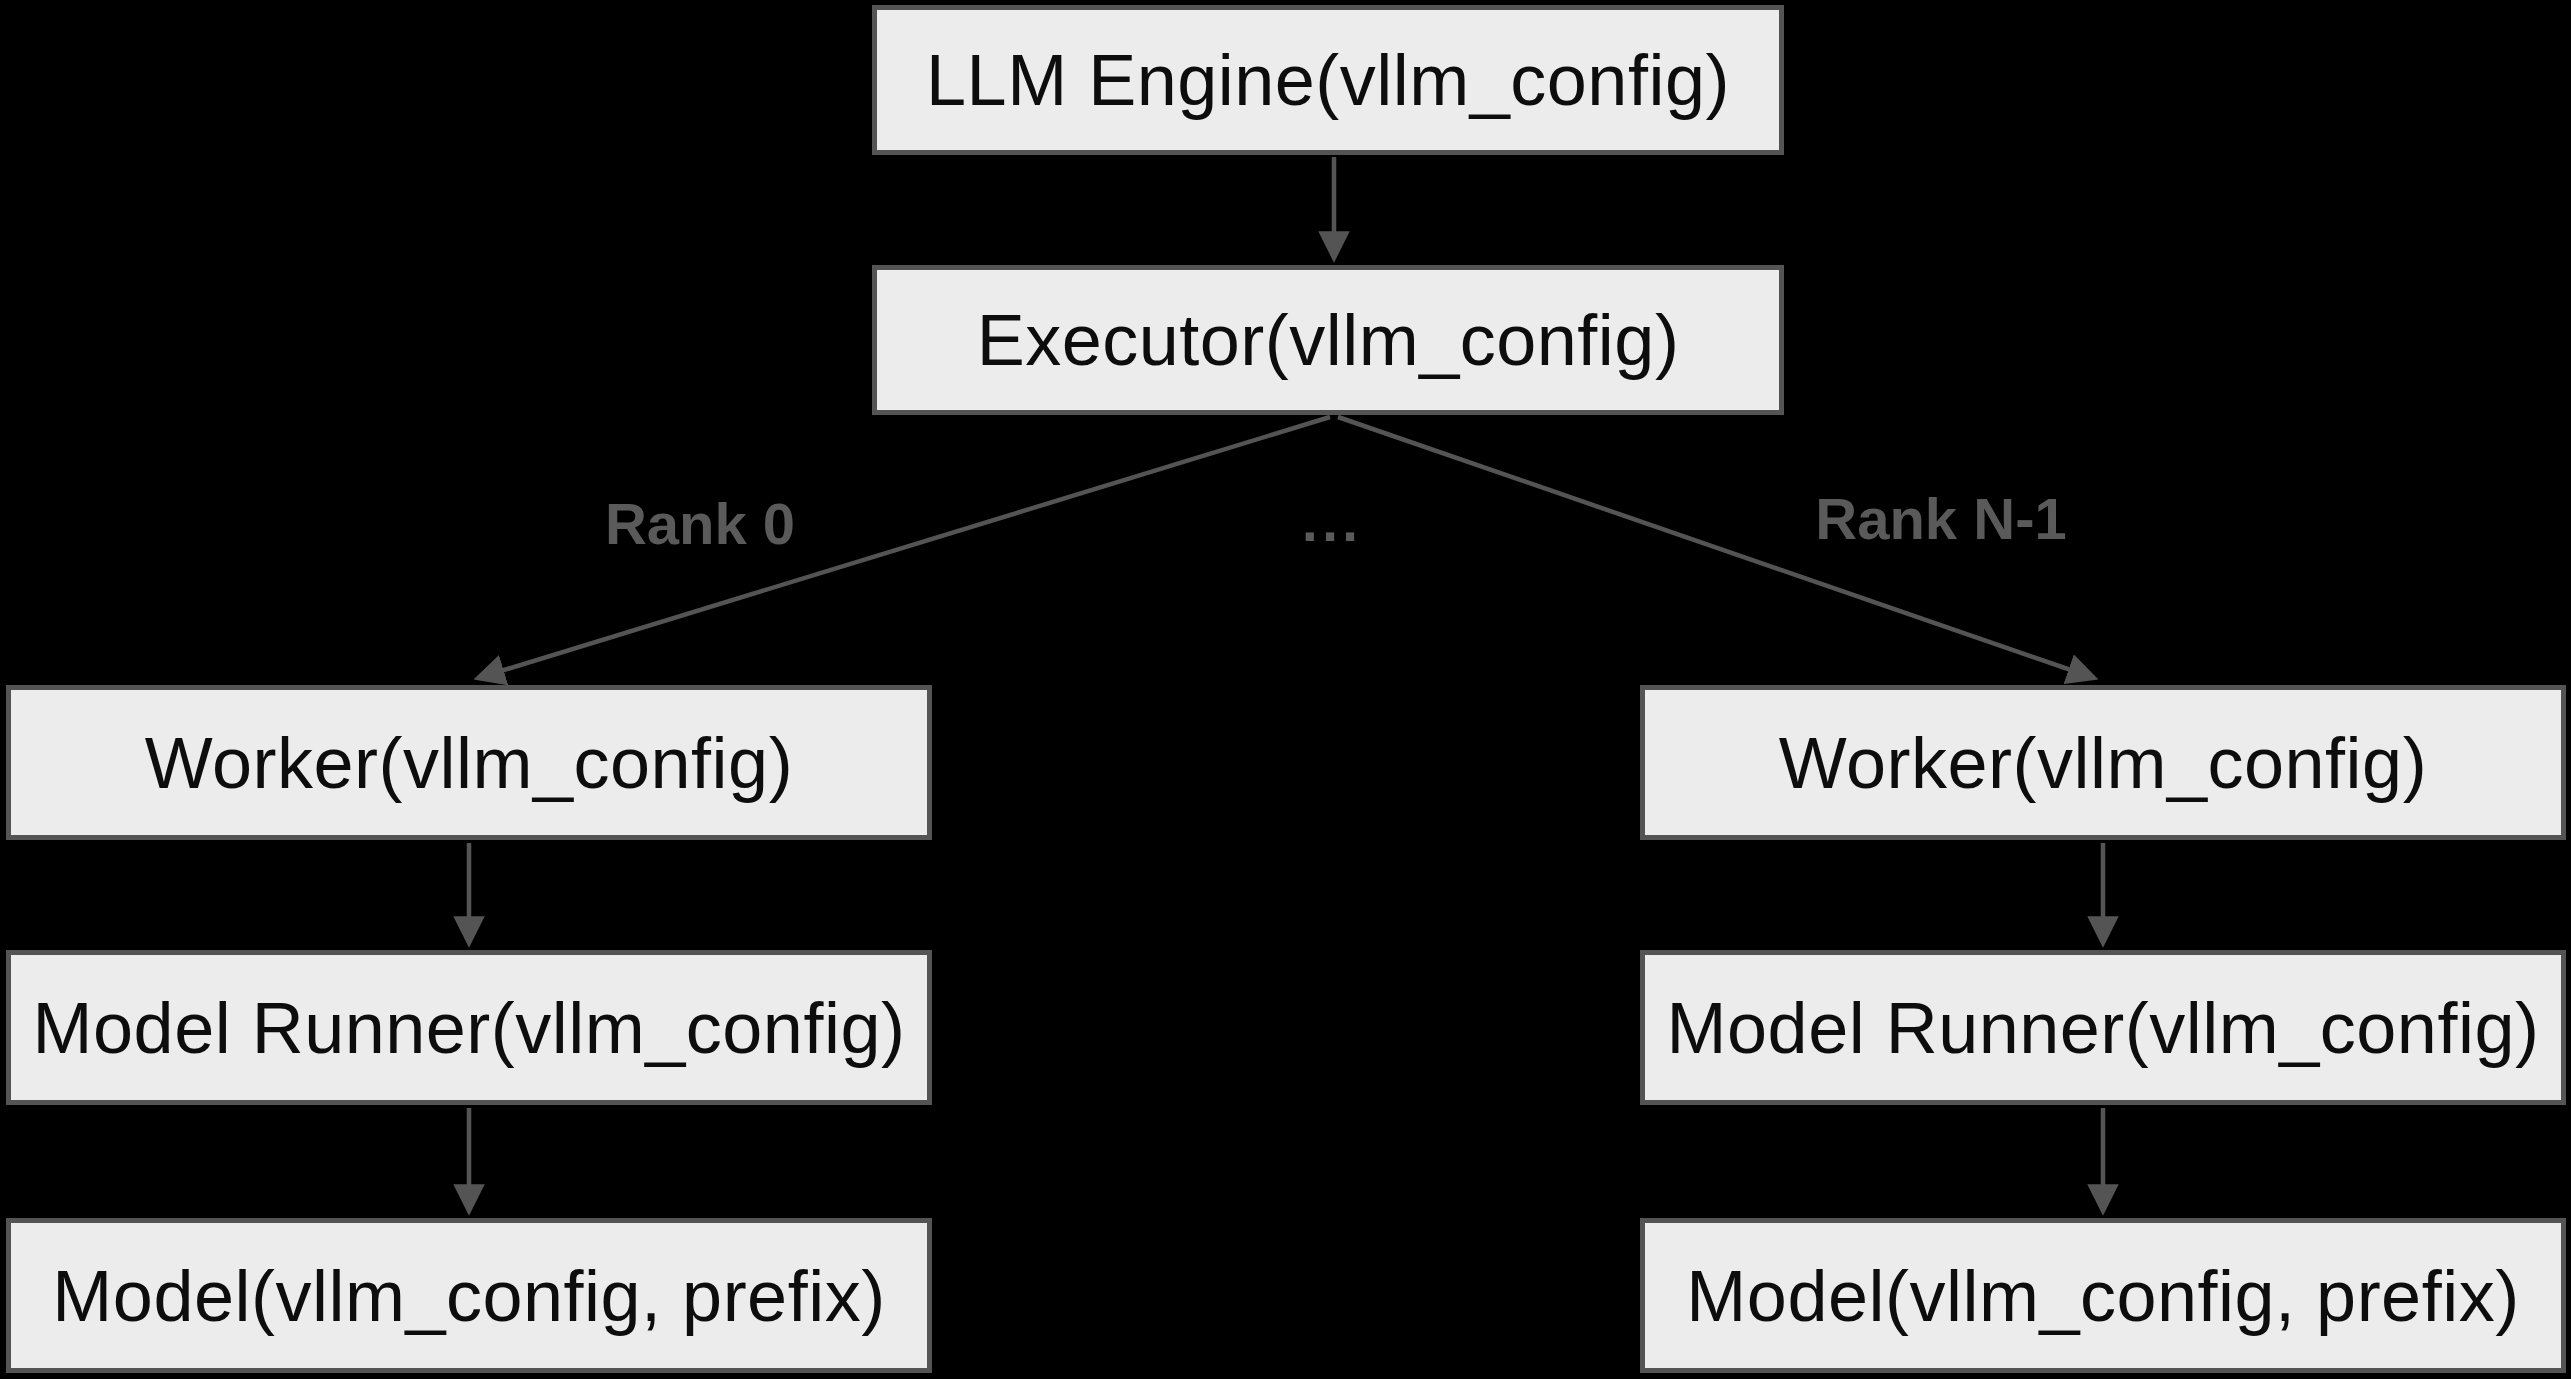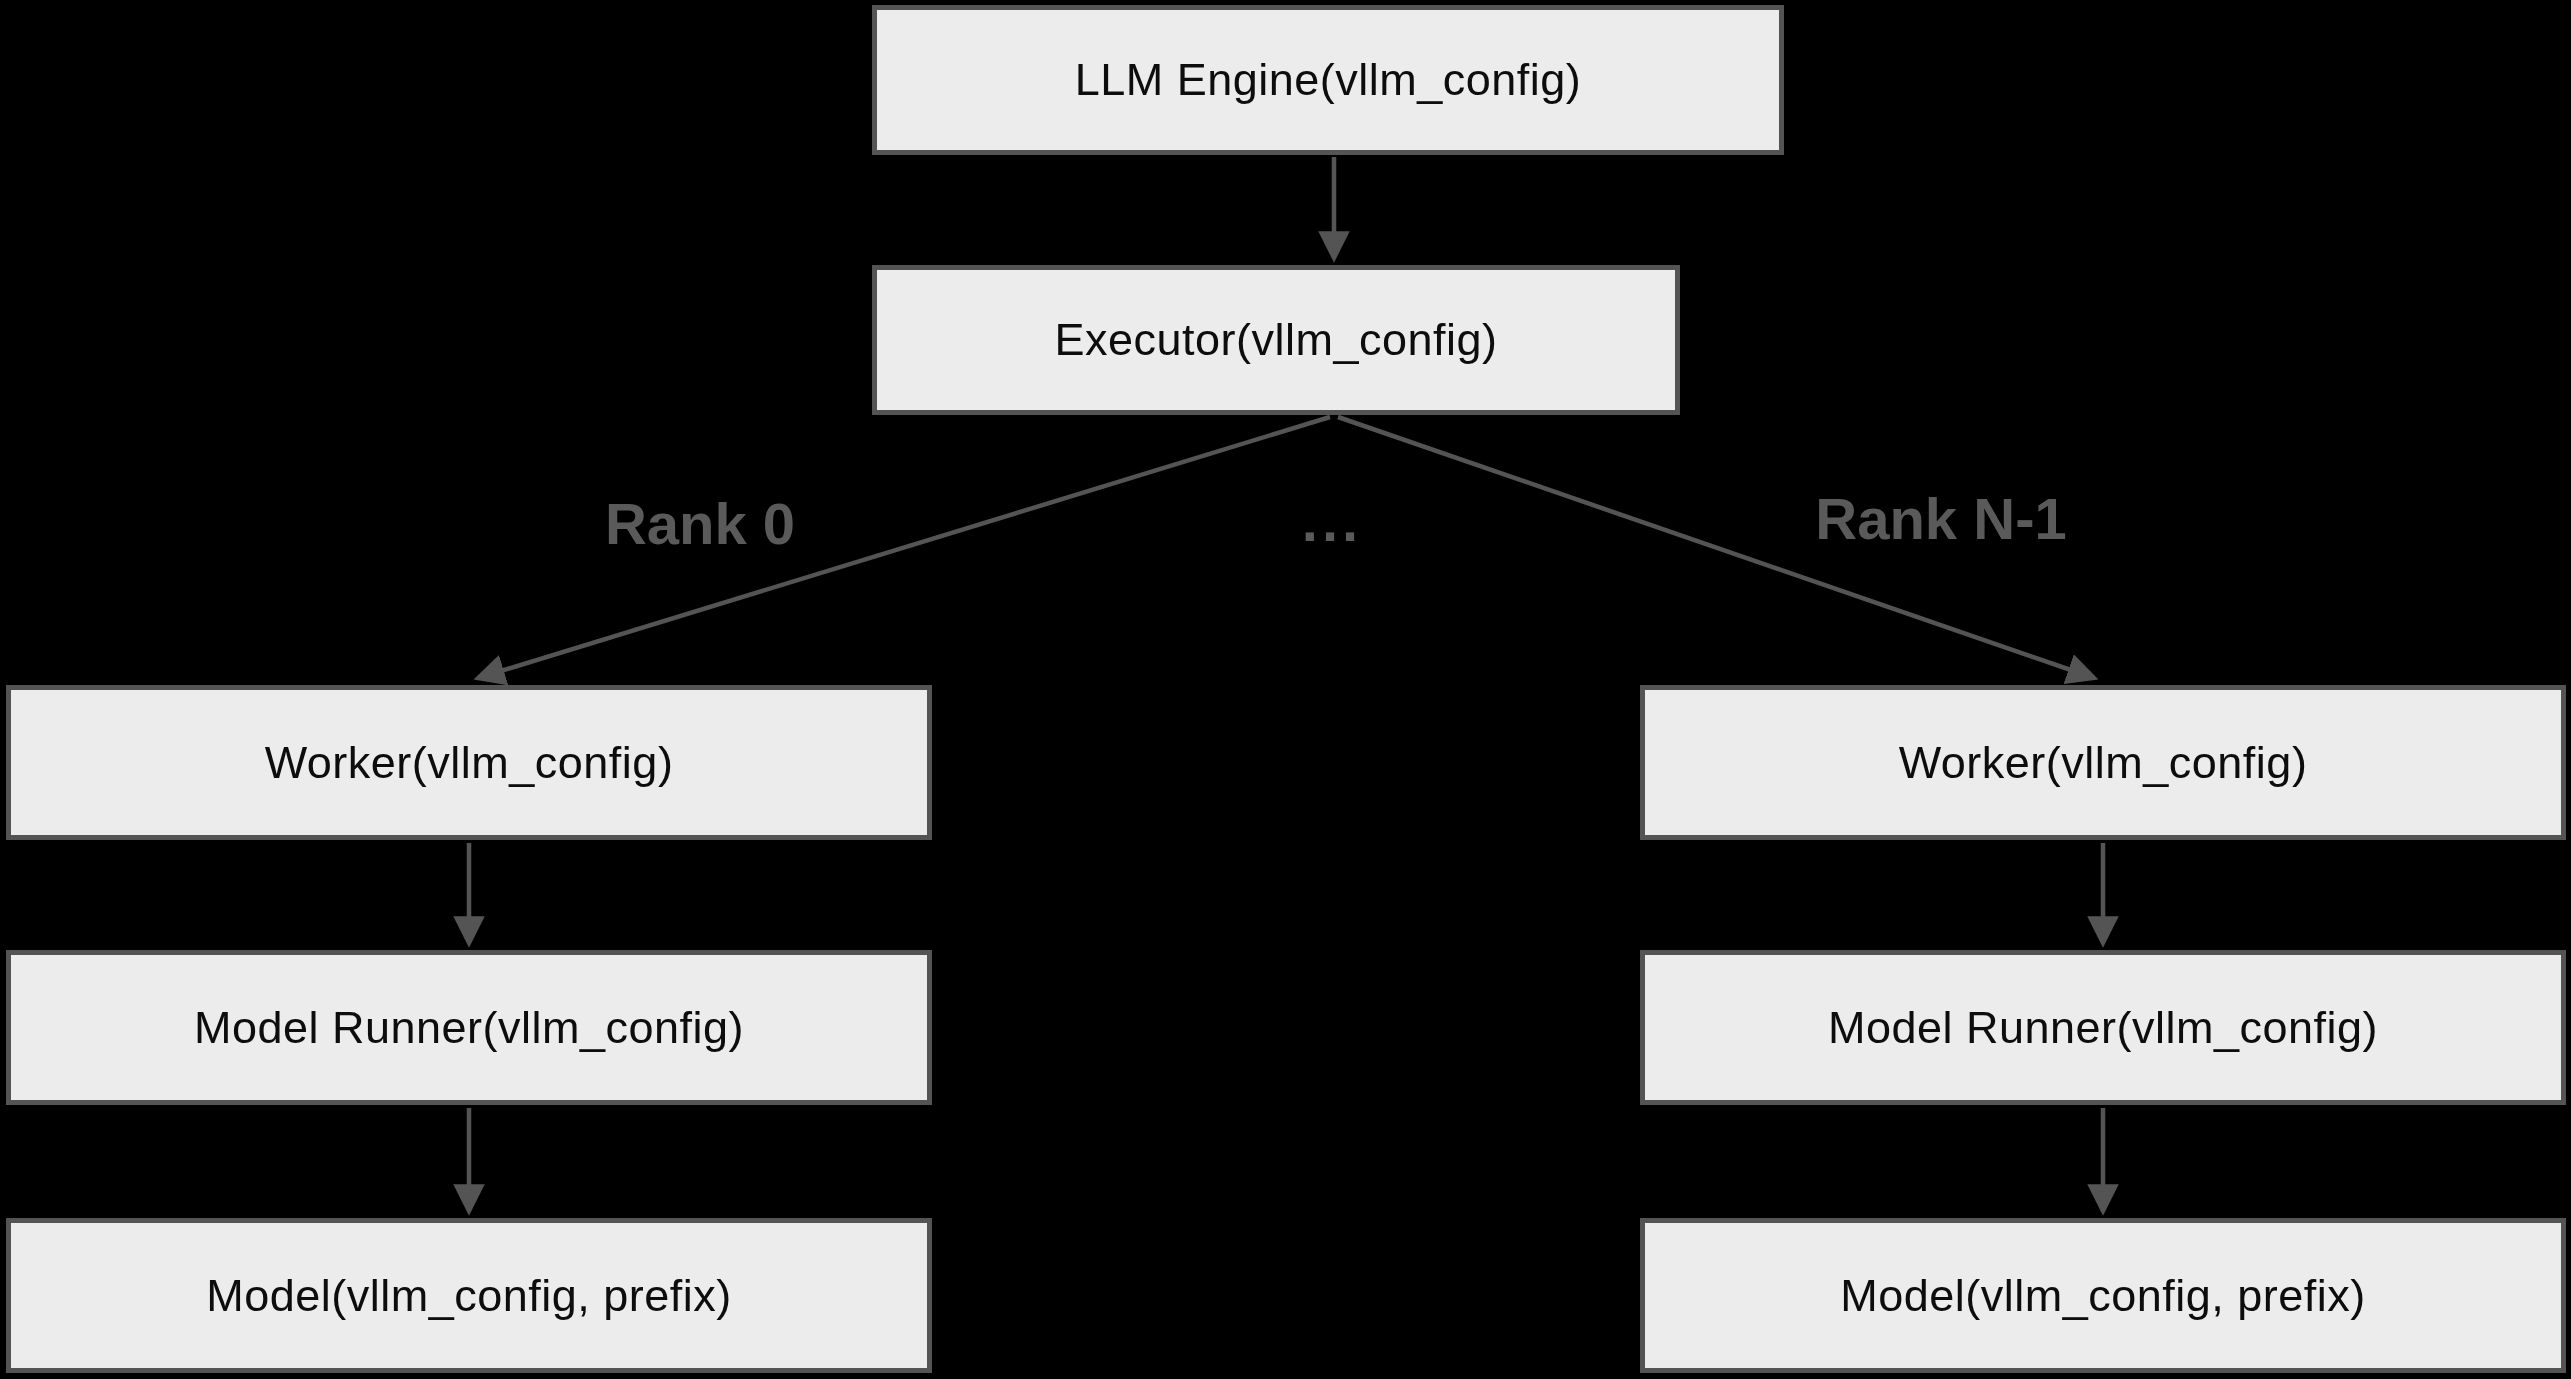--- a/index.html
+++ b/index.html
@@ -28,28 +28,28 @@
     box-sizing: border-box;
     background: #ececec;
     border: 5px solid #545454;
     display: flex;
     align-items: center;
     justify-content: center;
     text-align: center;
   }
   .node span {
     color: #0d0d0d;
-    font-size: 45px;
+    font-size: 72px;
     font-weight: 500;
     letter-spacing: 0.5px;
     white-space: nowrap;
   }
   
   .node-llm-engine      { left: 872px;  top: 5px;    width: 912px; height: 150px; }
-  .node-executor        { left: 872px;  top: 265px;  width: 808px; height: 150px; }
+  .node-executor        { left: 872px;  top: 265px;  width: 912px; height: 150px; }
   
   .node-worker-left       { left: 6px;  top: 685px;  width: 926px; height: 155px; }
   .node-model-runner-left { left: 6px;  top: 950px;  width: 926px; height: 155px; }
   .node-model-left        { left: 6px;  top: 1218px; width: 926px; height: 155px; }
   
   .node-worker-right       { left: 1640px; top: 685px;  width: 926px; height: 155px; }
   .node-model-runner-right { left: 1640px; top: 950px;  width: 926px; height: 155px; }
   .node-model-right        { left: 1640px; top: 1218px; width: 926px; height: 155px; }
 
   .edge-label {

